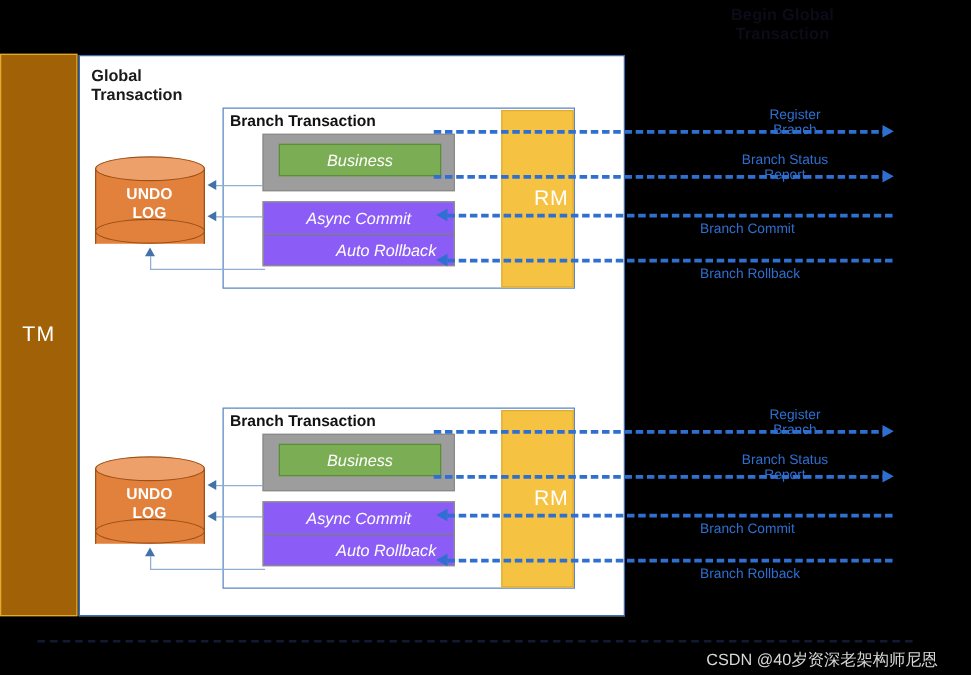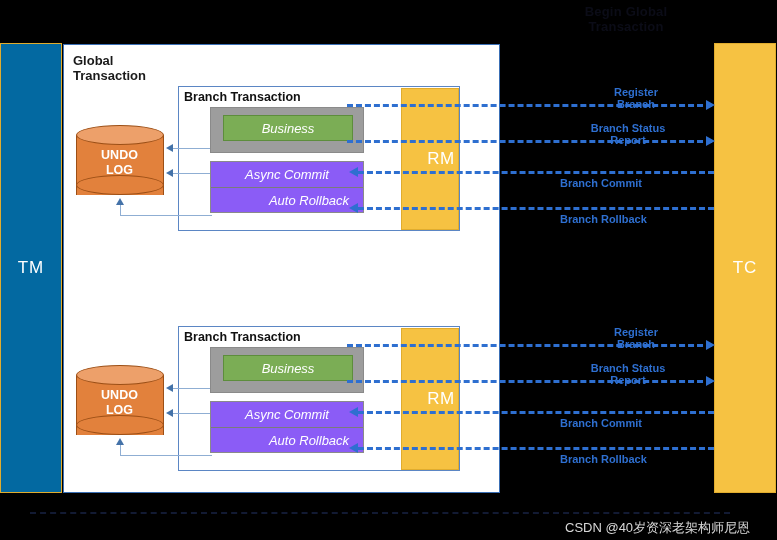--- a/index.html
+++ b/index.html
@@ -61,21 +61,21 @@
     white-space: pre-line;
   }
 
   
   .tm-bar {
     position: absolute;
     left: 0px;
     top: 43px;
     width: 62px;
     height: 450px;
-    background: #0369a1;
+    background: #a16207;
     border: 1px solid #e0ac2e;
     box-sizing: border-box;
   }
   .tm-label {
     position: absolute;
     left: 0; right: 0;
     top: 50%;
     transform: translateY(-50%);
     text-align: center;
     font-size: 17px;
@@ -291,21 +291,21 @@
     position: absolute;
     width: 0; height: 0;
     border-top: 5px solid transparent;
     border-bottom: 5px solid transparent;
     border-right: 9px solid #2e6fd0;
   }
   .dlabel {
     position: absolute;
     color: #2e6fd0;
     font-size: 11px;
-    font-weight: bold;
+    font-weight: normal;
     line-height: 12px;
     white-space: pre-line;
     text-align: center;
   }
   .dlabel.right-align { text-align: left; }
 
   
   .bottom-dash {
     position: absolute;
     left: 30px;
@@ -330,23 +330,20 @@
 
 <div id="canvas">
 
   <div class="top-title">Begin Global
 Transaction</div>
 
   <div class="tm-bar">
     <div class="tm-label">TM</div>
   </div>
 
-  <div class="tc-bar">
-    <div class="tc-label">TC</div>
-  </div>
 
   <div class="global-panel">
     <div class="global-label">Global
 Transaction</div>
   </div>
 
   <div class="branch-group" style="left:178px; top:86px;">
     <div class="branch-box">
       <div class="branch-title">Branch Transaction</div>
       <div class="biz-outer">

